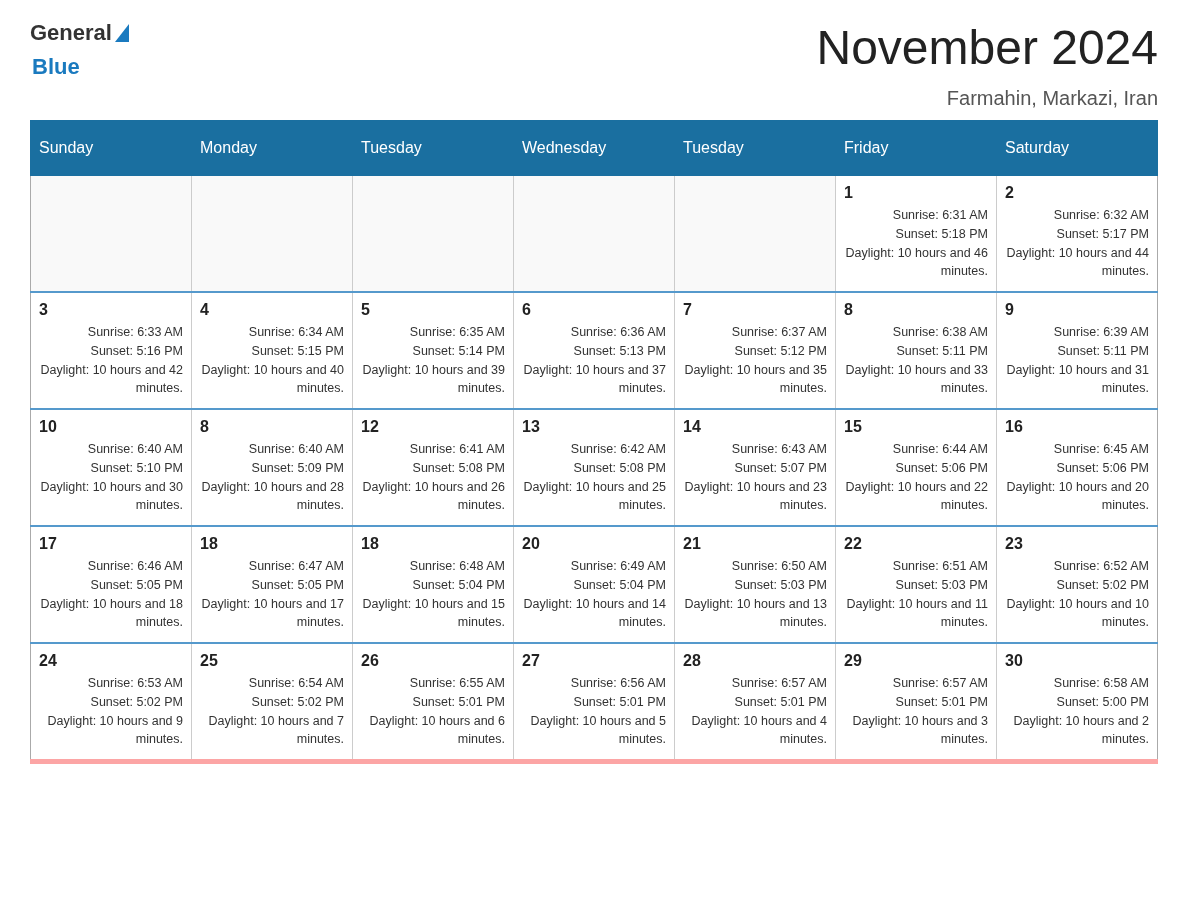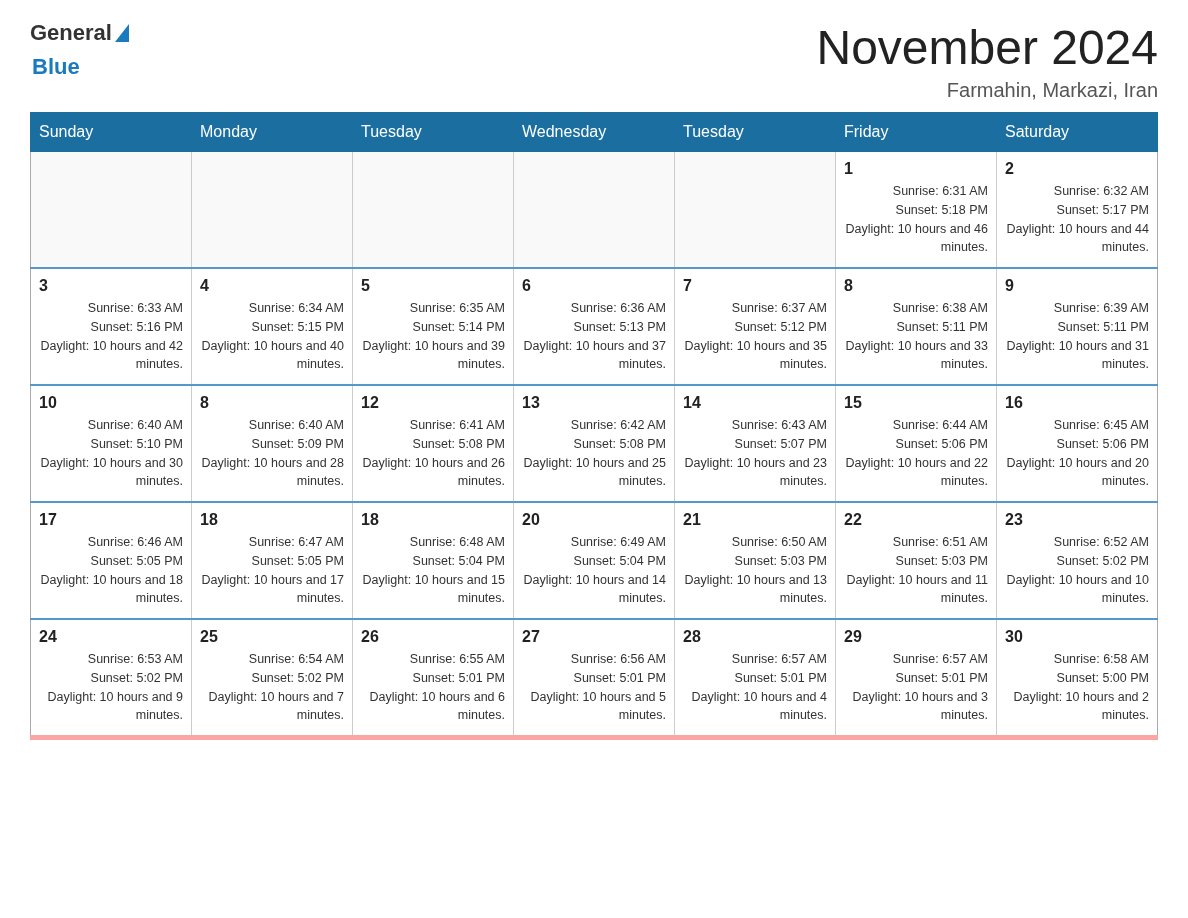--- a/index.html
+++ b/index.html
@@ -50,33 +50,33 @@
       text-align: right;
     }
     .month-title {
       font-size: 48px;
       font-weight: normal;
       color: #222;
     }
     .location {
       font-size: 20px;
       color: #555;
-      margin-top: 4px;
+      margin-top: 12px;
     }
     table {
       width: 100%;
       border-collapse: collapse;
       margin-top: 10px;
     }
     thead tr th {
       background-color: #1a6fa0;
       color: #fff;
       font-size: 16px;
       font-weight: normal;
-      padding: 10px 8px;
+      padding: 18px 8px;
       text-align: left;
       border: 1px solid #1a6fa0;
     }
     tbody tr {
       border-bottom: 2px solid #5599cc;
     }
     tbody td {
       vertical-align: top;
       padding: 8px 8px 10px 8px;
       font-size: 13px;

